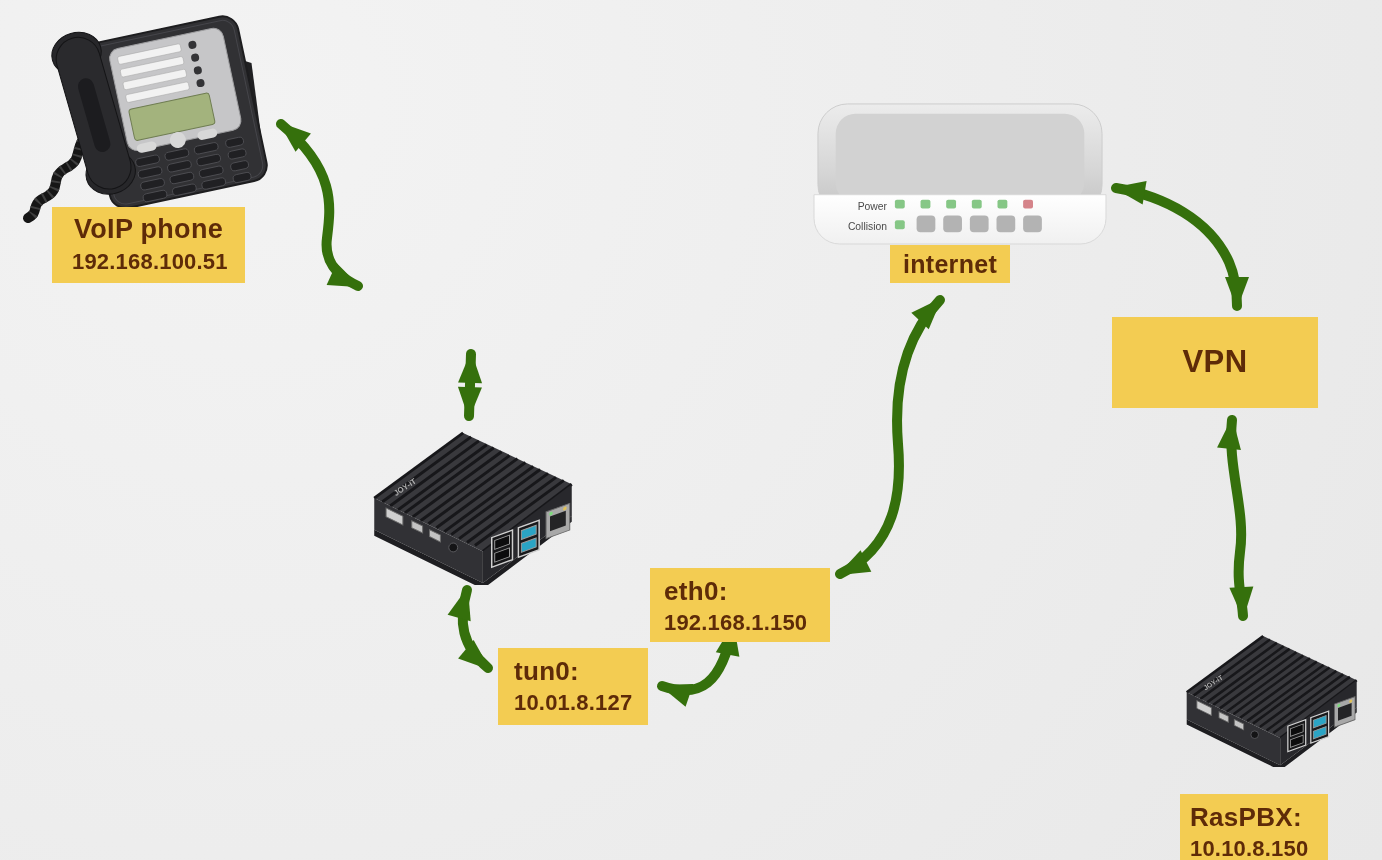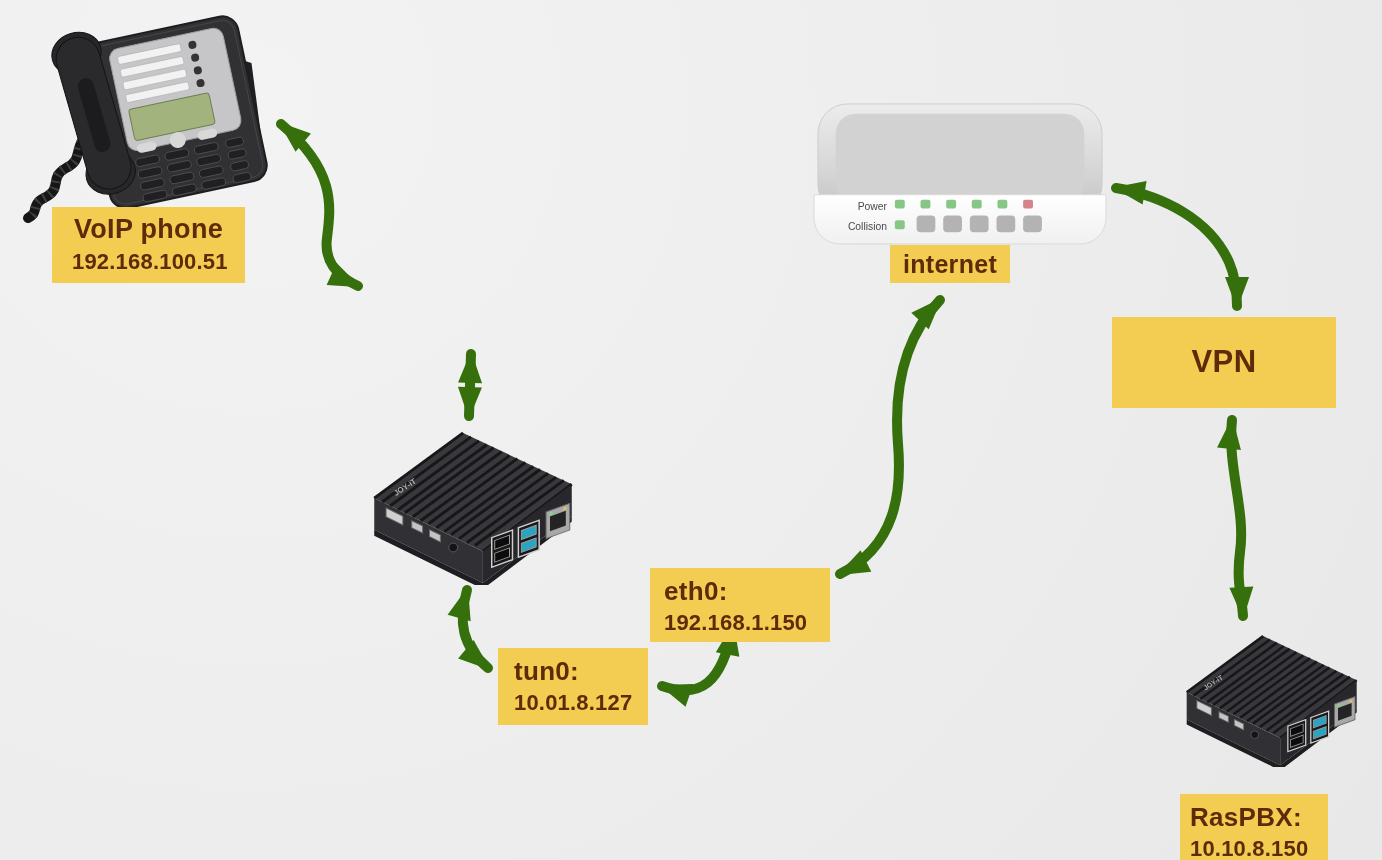--- a/index.html
+++ b/index.html
@@ -15,21 +15,21 @@
   }
   .label .t{font-weight:700;font-size:26px;line-height:1.25;letter-spacing:.3px;}
   .label .v{font-weight:700;font-size:22px;line-height:1.4;letter-spacing:.2px;}
   #voip-label{left:52px;top:207px;width:193px;height:76px;padding:6px 20px;text-align:center;}
   #voip-label .t{font-size:27px;}
   #eth1-label{left:373px;top:228px;width:205px;height:112px;padding:8px 14px;}
   #tun0-label{left:498px;top:648px;width:150px;height:77px;padding:7px 16px;}
   #eth0-label{left:650px;top:544px;width:180px;height:74px;padding:7px 14px;margin-top:24px;}
   #internet-label{left:890px;top:245px;width:120px;height:38px;padding:4px 10px;text-align:center;}
   #internet-label .t{font-size:25px;}
-  #vpn-label{left:1112px;top:317px;width:224px;height:91px;display:flex;align-items:center;justify-content:center;}
+  #vpn-label{left:1112px;top:317px;width:206px;height:91px;display:flex;align-items:center;justify-content:center;}
   #vpn-label .t{font-size:31px;letter-spacing:.5px;}
   #raspbx-label{left:1180px;top:776px;width:148px;height:76px;padding:7px 10px;margin-top:18px;}
   svg{display:block;}
   #arrows{position:absolute;left:0;top:0;pointer-events:none;}
 </style>
 </head>
 <body>
 
 <div id="stage">
 

